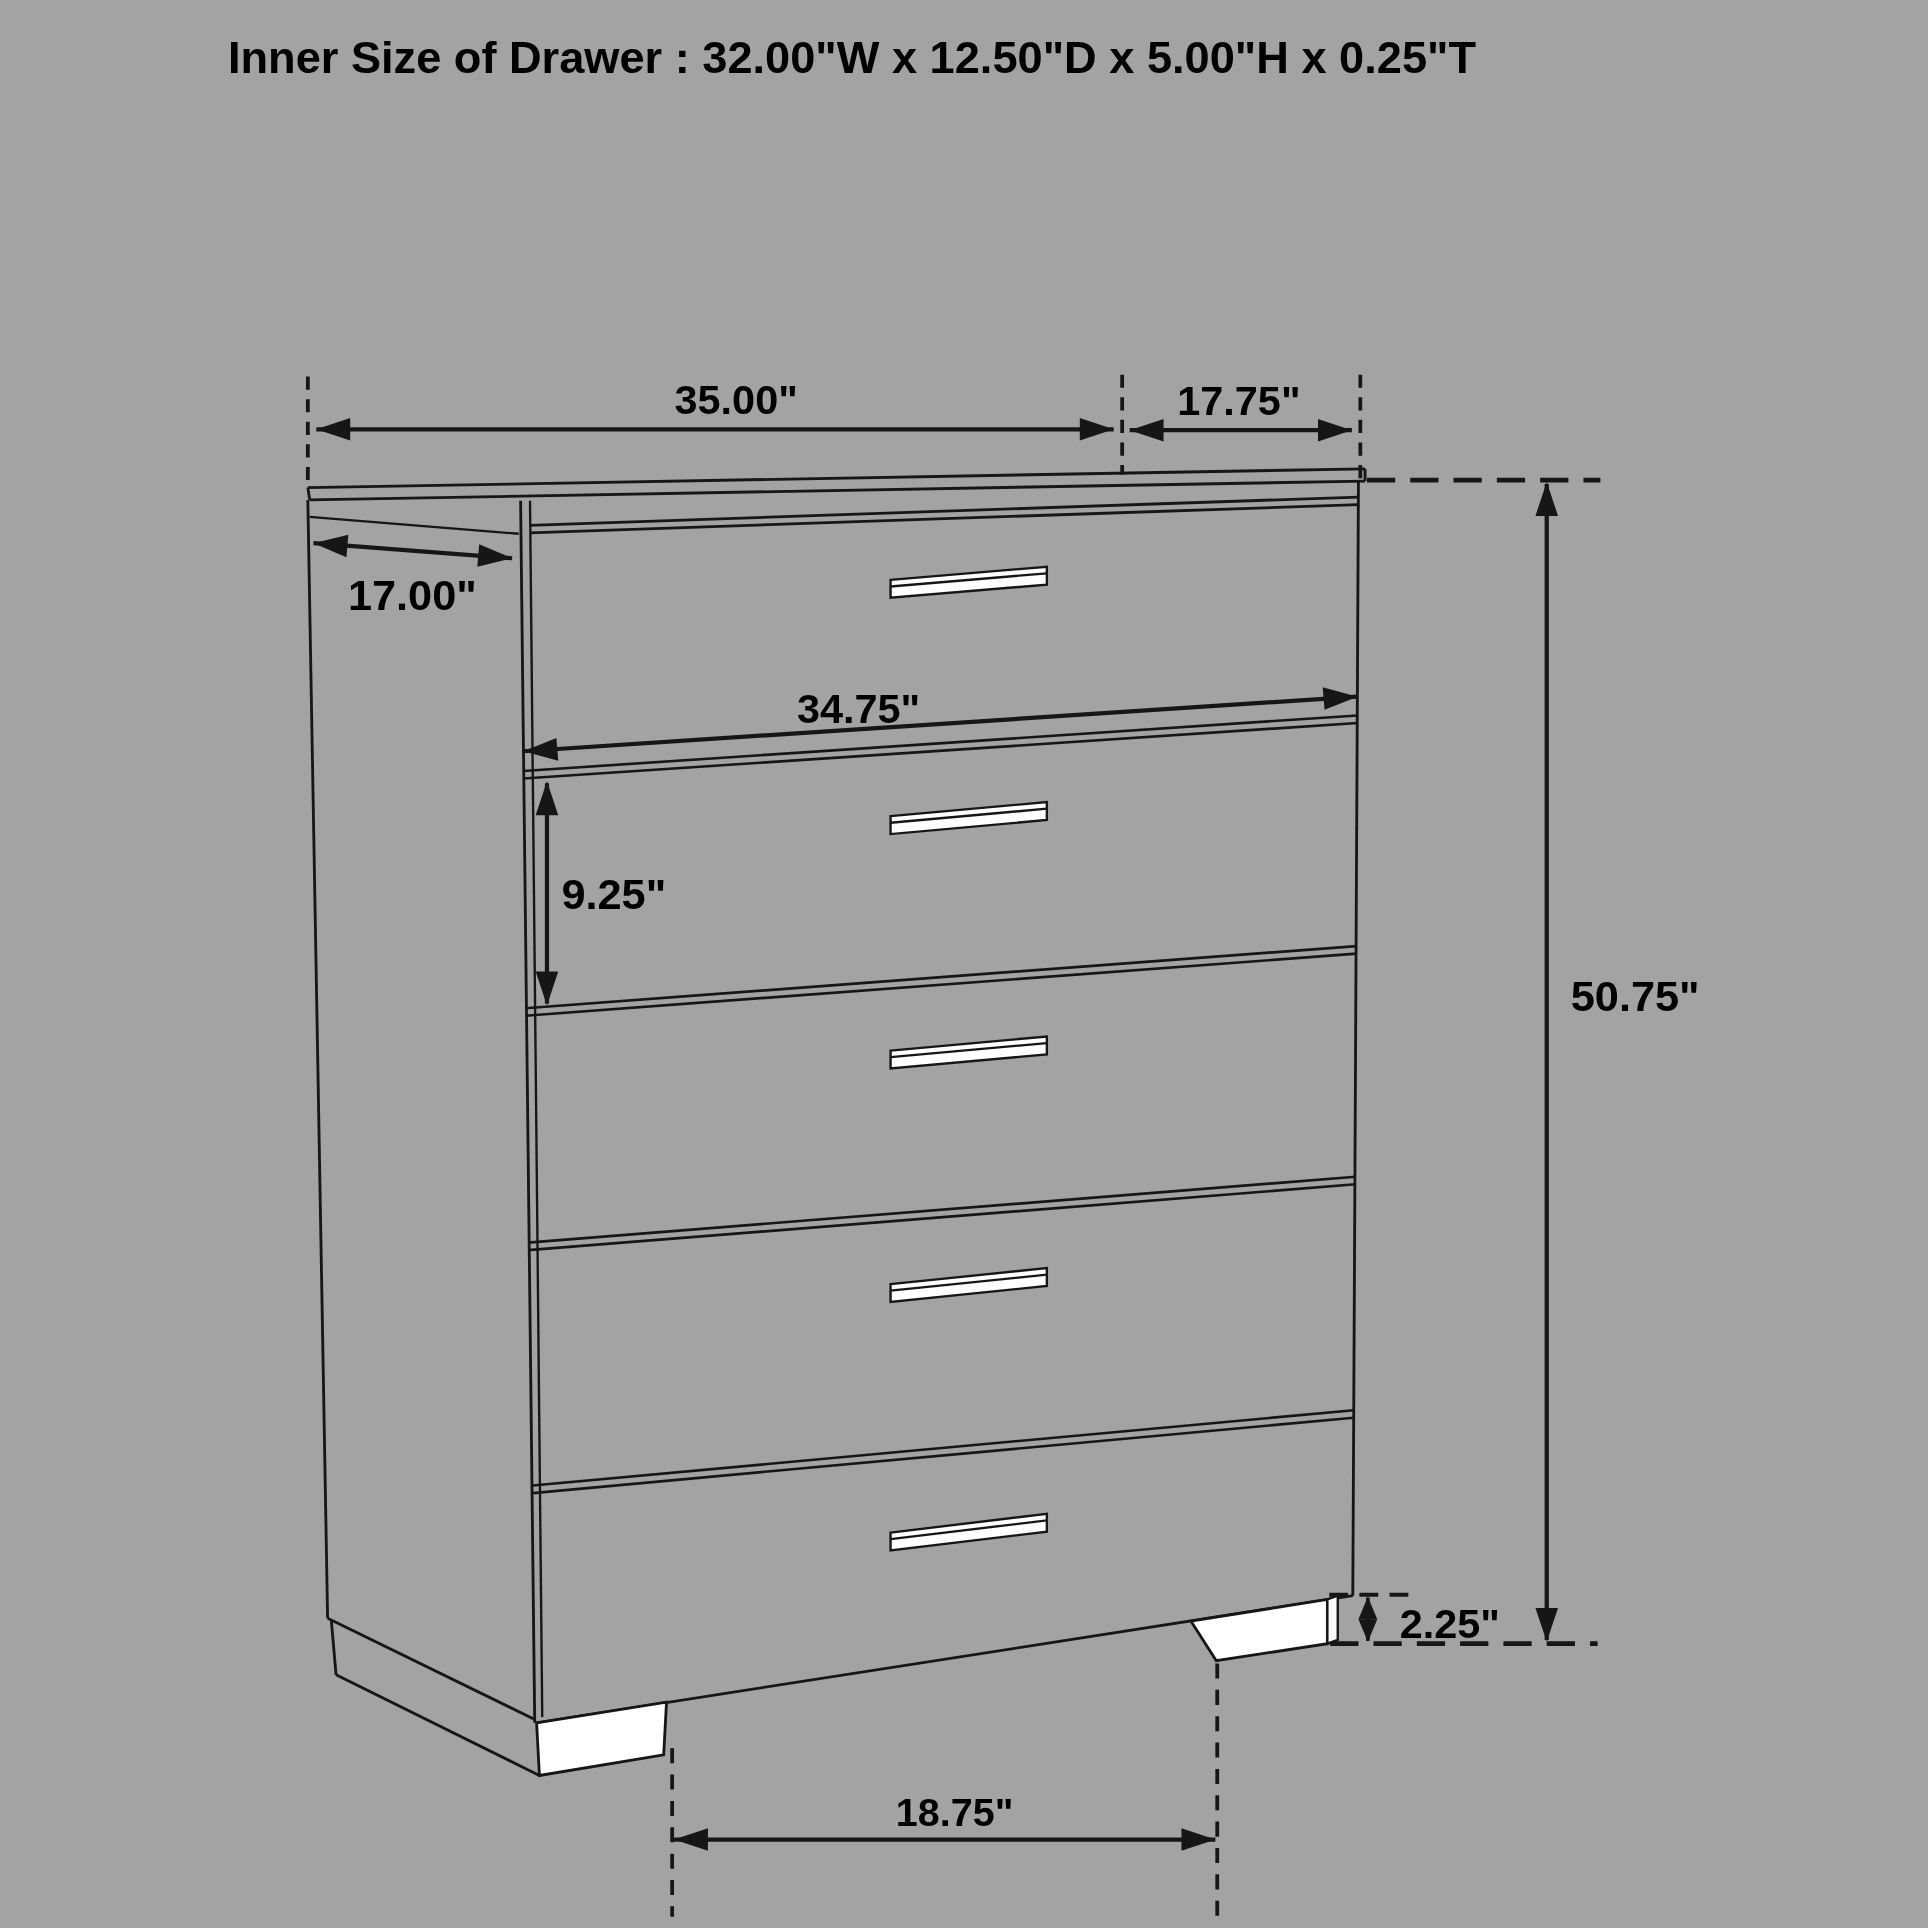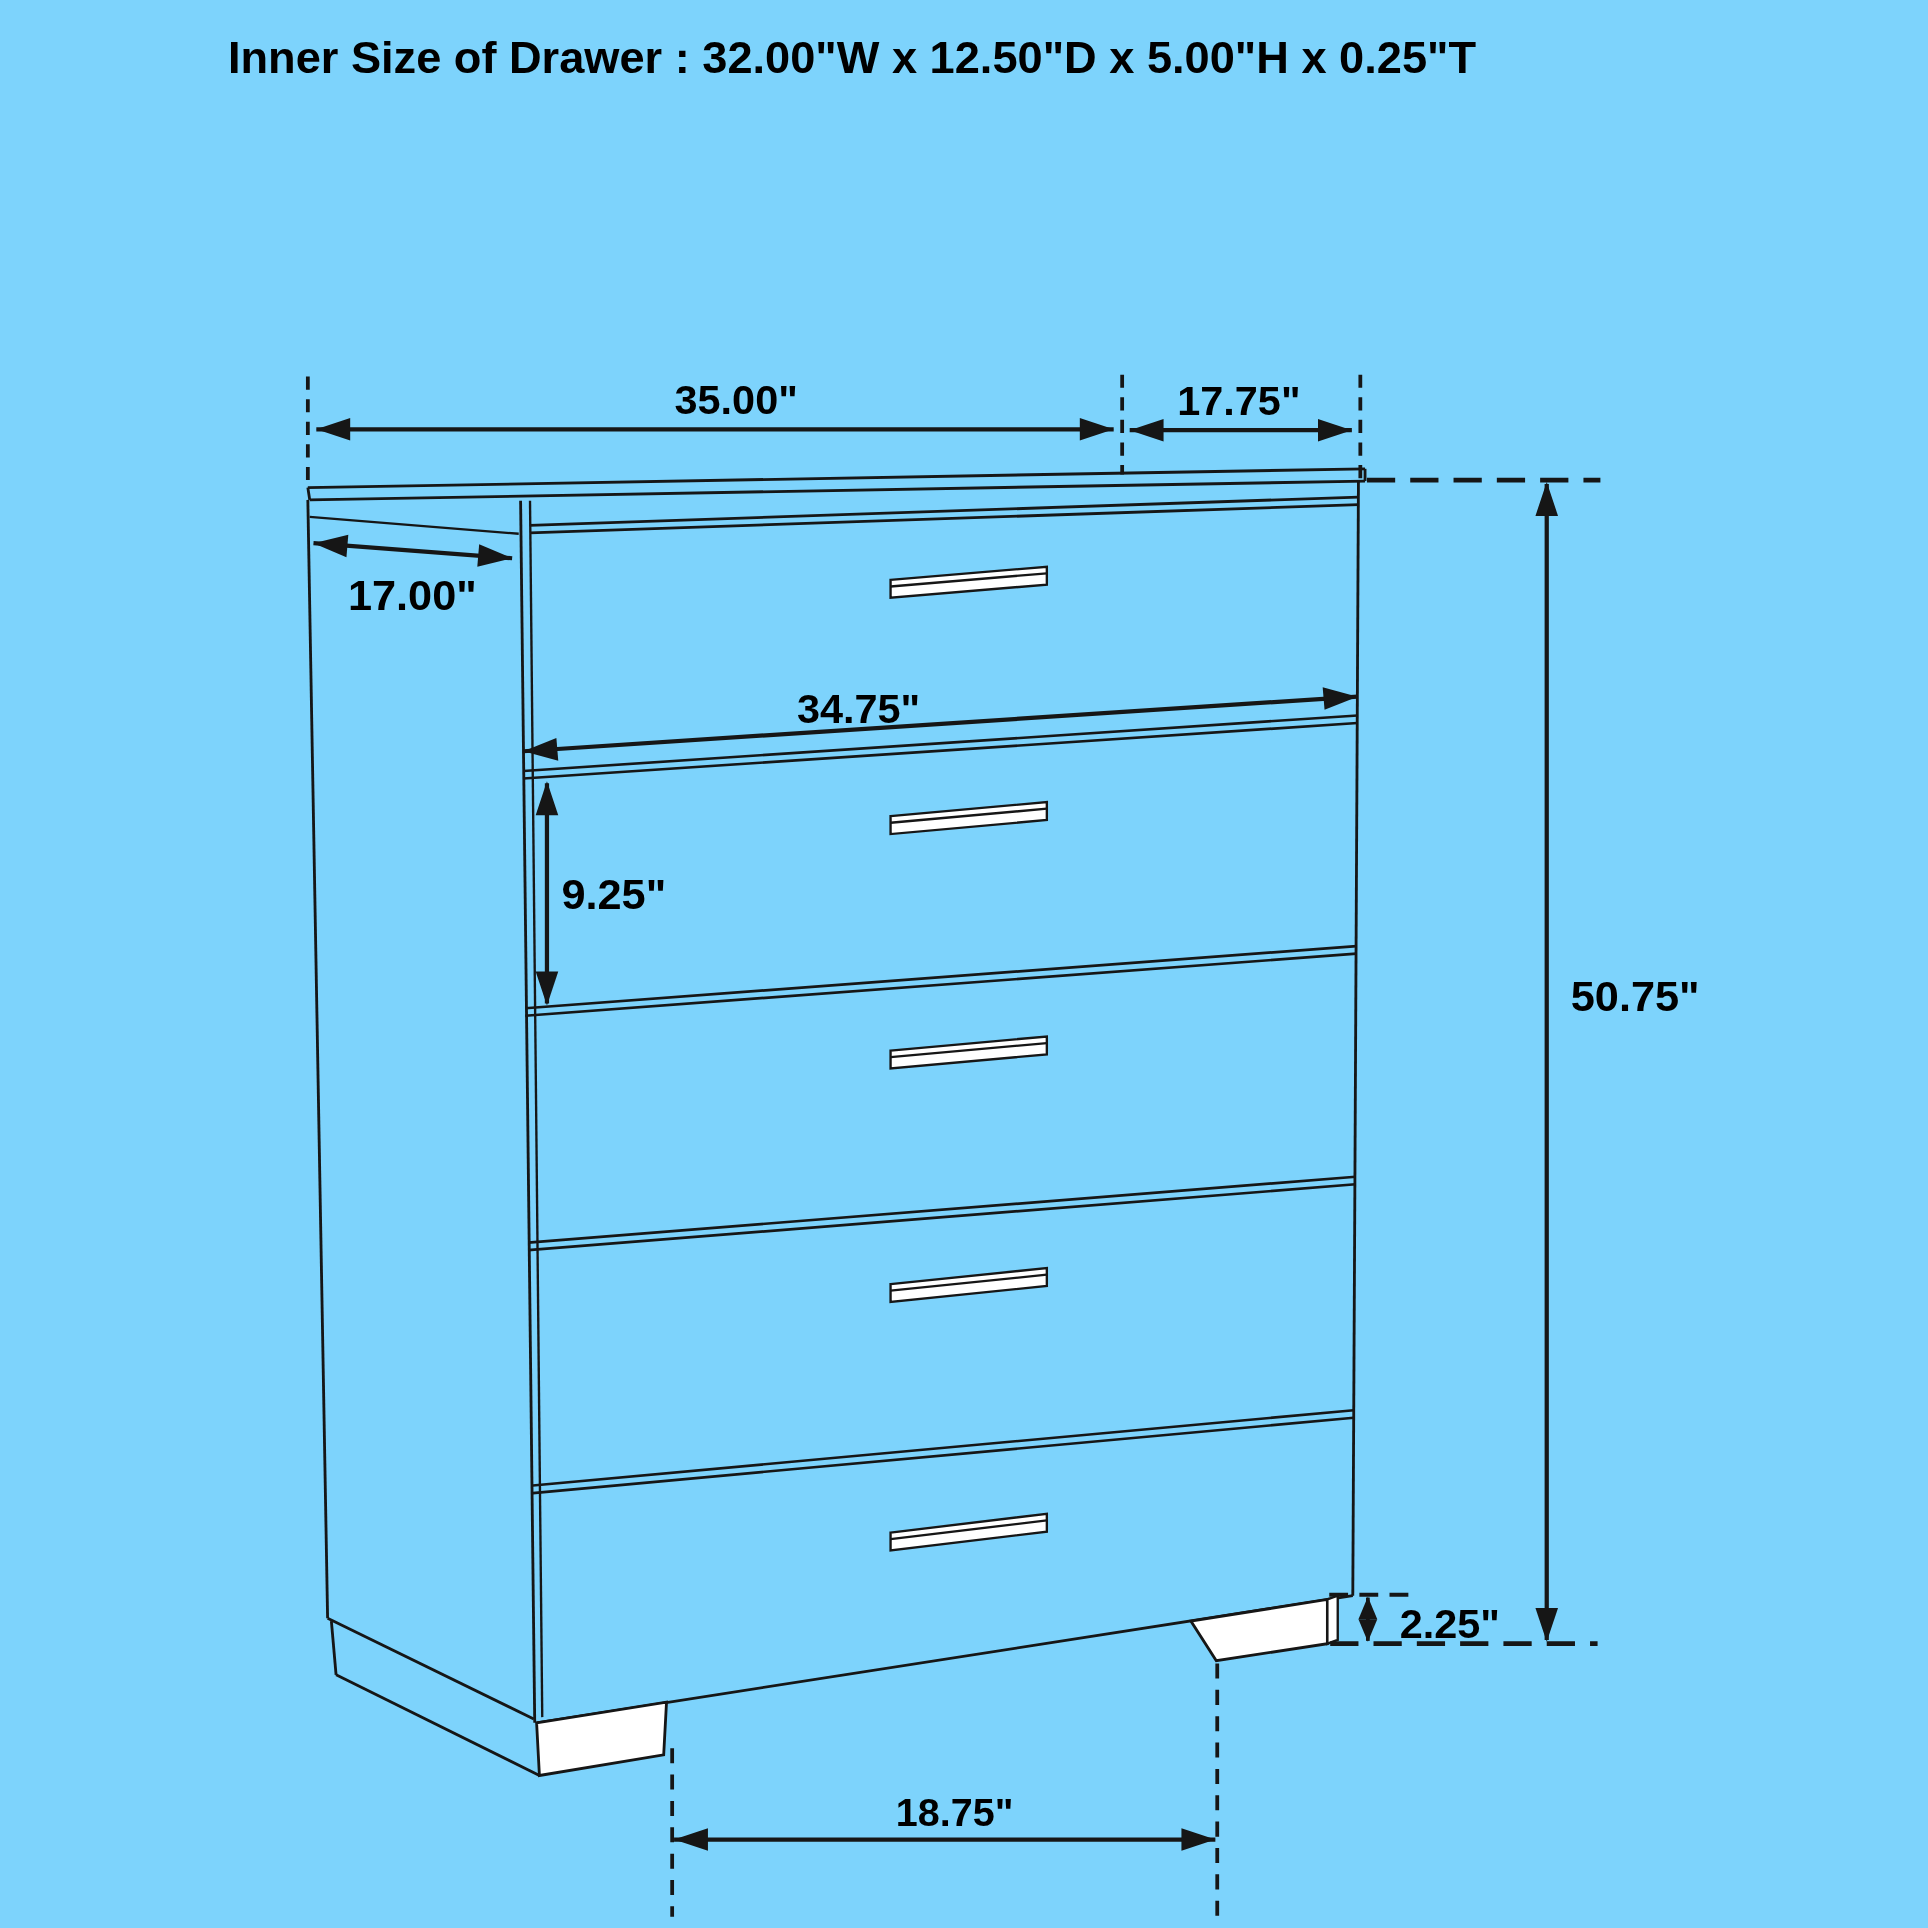--- a/index.html
+++ b/index.html
@@ -1,16 +1,16 @@
 <!DOCTYPE html>
 <html style="font-size:15px"><head>
 <meta charset="utf-8">
 <style>
   html,body{margin:0;padding:0;background:#ffffff;}
-  .page{position:relative;width:1928px;height:1928px;background:#7dd3fc;overflow:hidden;
+  .page{position:relative;width:1928px;height:1928px;background:#a3a3a3;overflow:hidden;
         font-family:"Liberation Sans", sans-serif;}
   svg{display:block;}
   .ink{stroke:#161616;fill:none;}
   .ink-fill{fill:#161616;stroke:none;}
   .whiteface{fill:#ffffff;stroke:#161616;}
   text{fill:#000000;font-family:"Liberation Sans", sans-serif;font-weight:bold;}
   .t-title{font-size:48px;}
   .t-dim{font-size:44px;}
   .t-dim-lg{font-size:46px;}
   .t-dim-sm{font-size:42px;}

